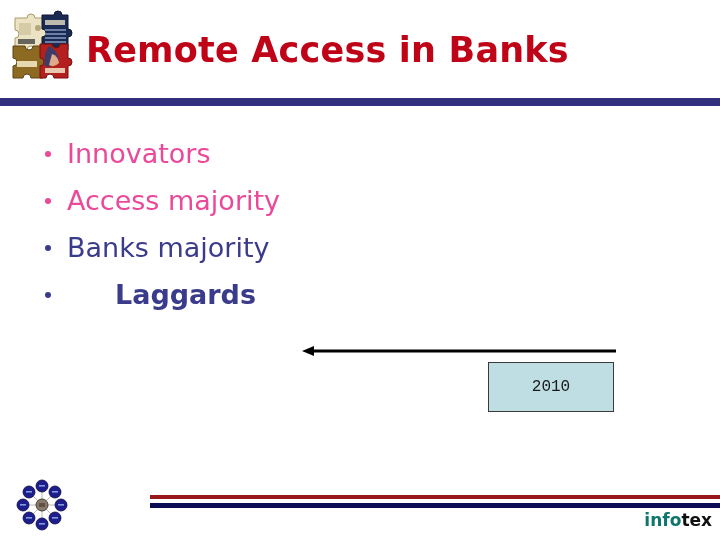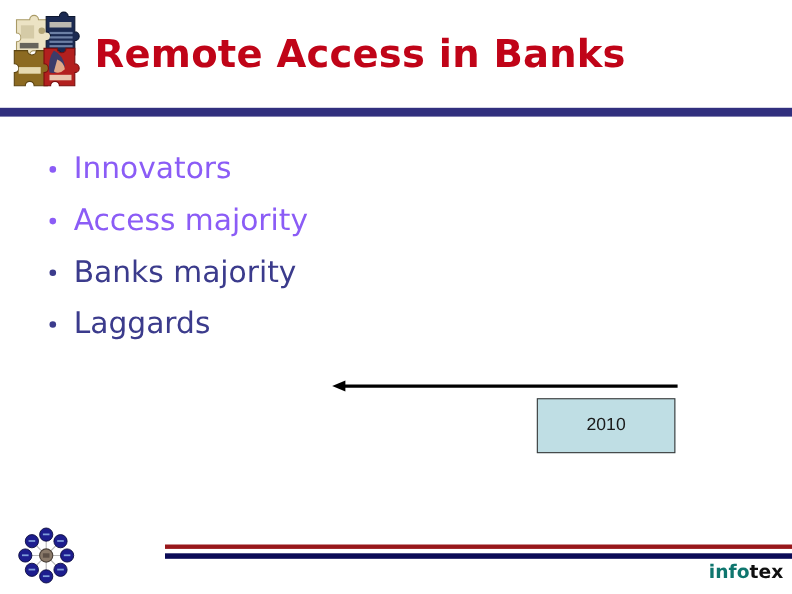--- a/index.html
+++ b/index.html
@@ -77,23 +77,23 @@
     background: currentColor;
   }
   .bullet-text {
     position: absolute;
     left: 27px;
     top: 0;
     font-family: "DejaVu Sans", sans-serif;
     font-size: 27px;
     line-height: 47px;
   }
-  .tone-dark  { color: #8b5cf6; }
+  .tone-dark  { color: #ec4899; }
   .tone-blue  { color: #3b3b8c; }
-  .weight-bold .bullet-text { font-weight: normal; }
+  .weight-bold .bullet-text { font-weight: bold; margin-left: 48px; }
 
   
   #timeline-arrow {
     position: absolute;
     left: 300px;
     top: 342px;
     width: 318px;
     height: 18px;
   }
   #timeline-arrow svg { display: block; }
@@ -109,21 +109,21 @@
     border: 1px solid #3a3a3a;
     box-sizing: border-box;
   }
   #year-box-label {
     position: absolute;
     left: 0; top: 0;
     width: 100%; height: 100%;
     display: flex;
     align-items: center;
     justify-content: center;
-    font-family: Liberation Sans, sans-serif;
+    font-family: Liberation Mono, monospace;
     font-size: 16px;
     color: #1a1a1a;
   }
 
   
   #footer-logo {
     position: absolute;
     left: 14px;
     top: 477px;
     width: 56px;

